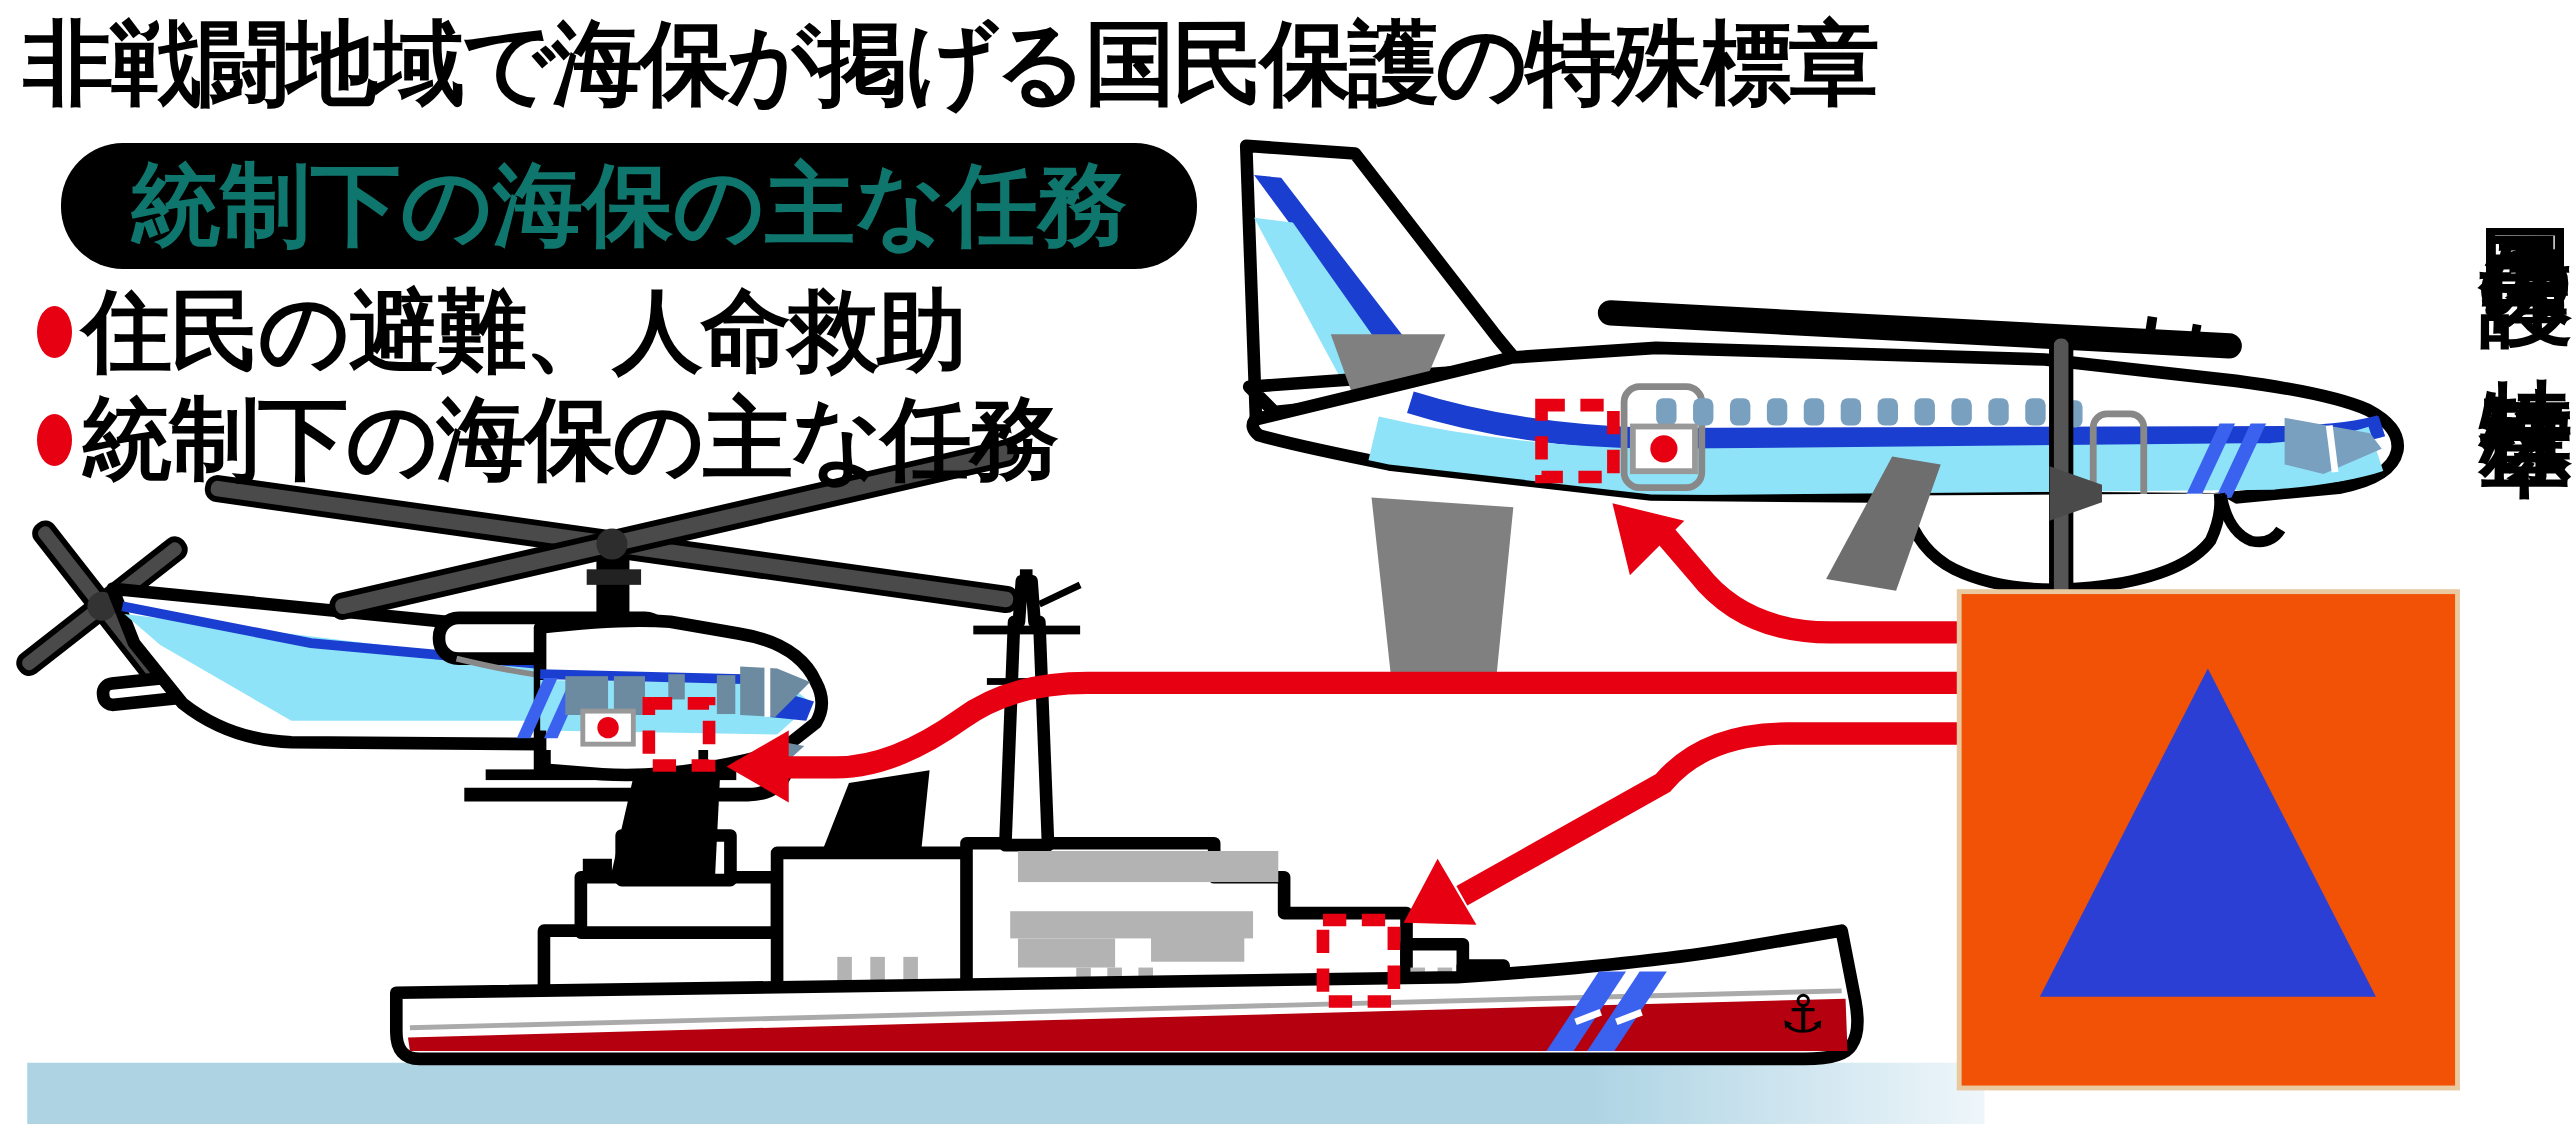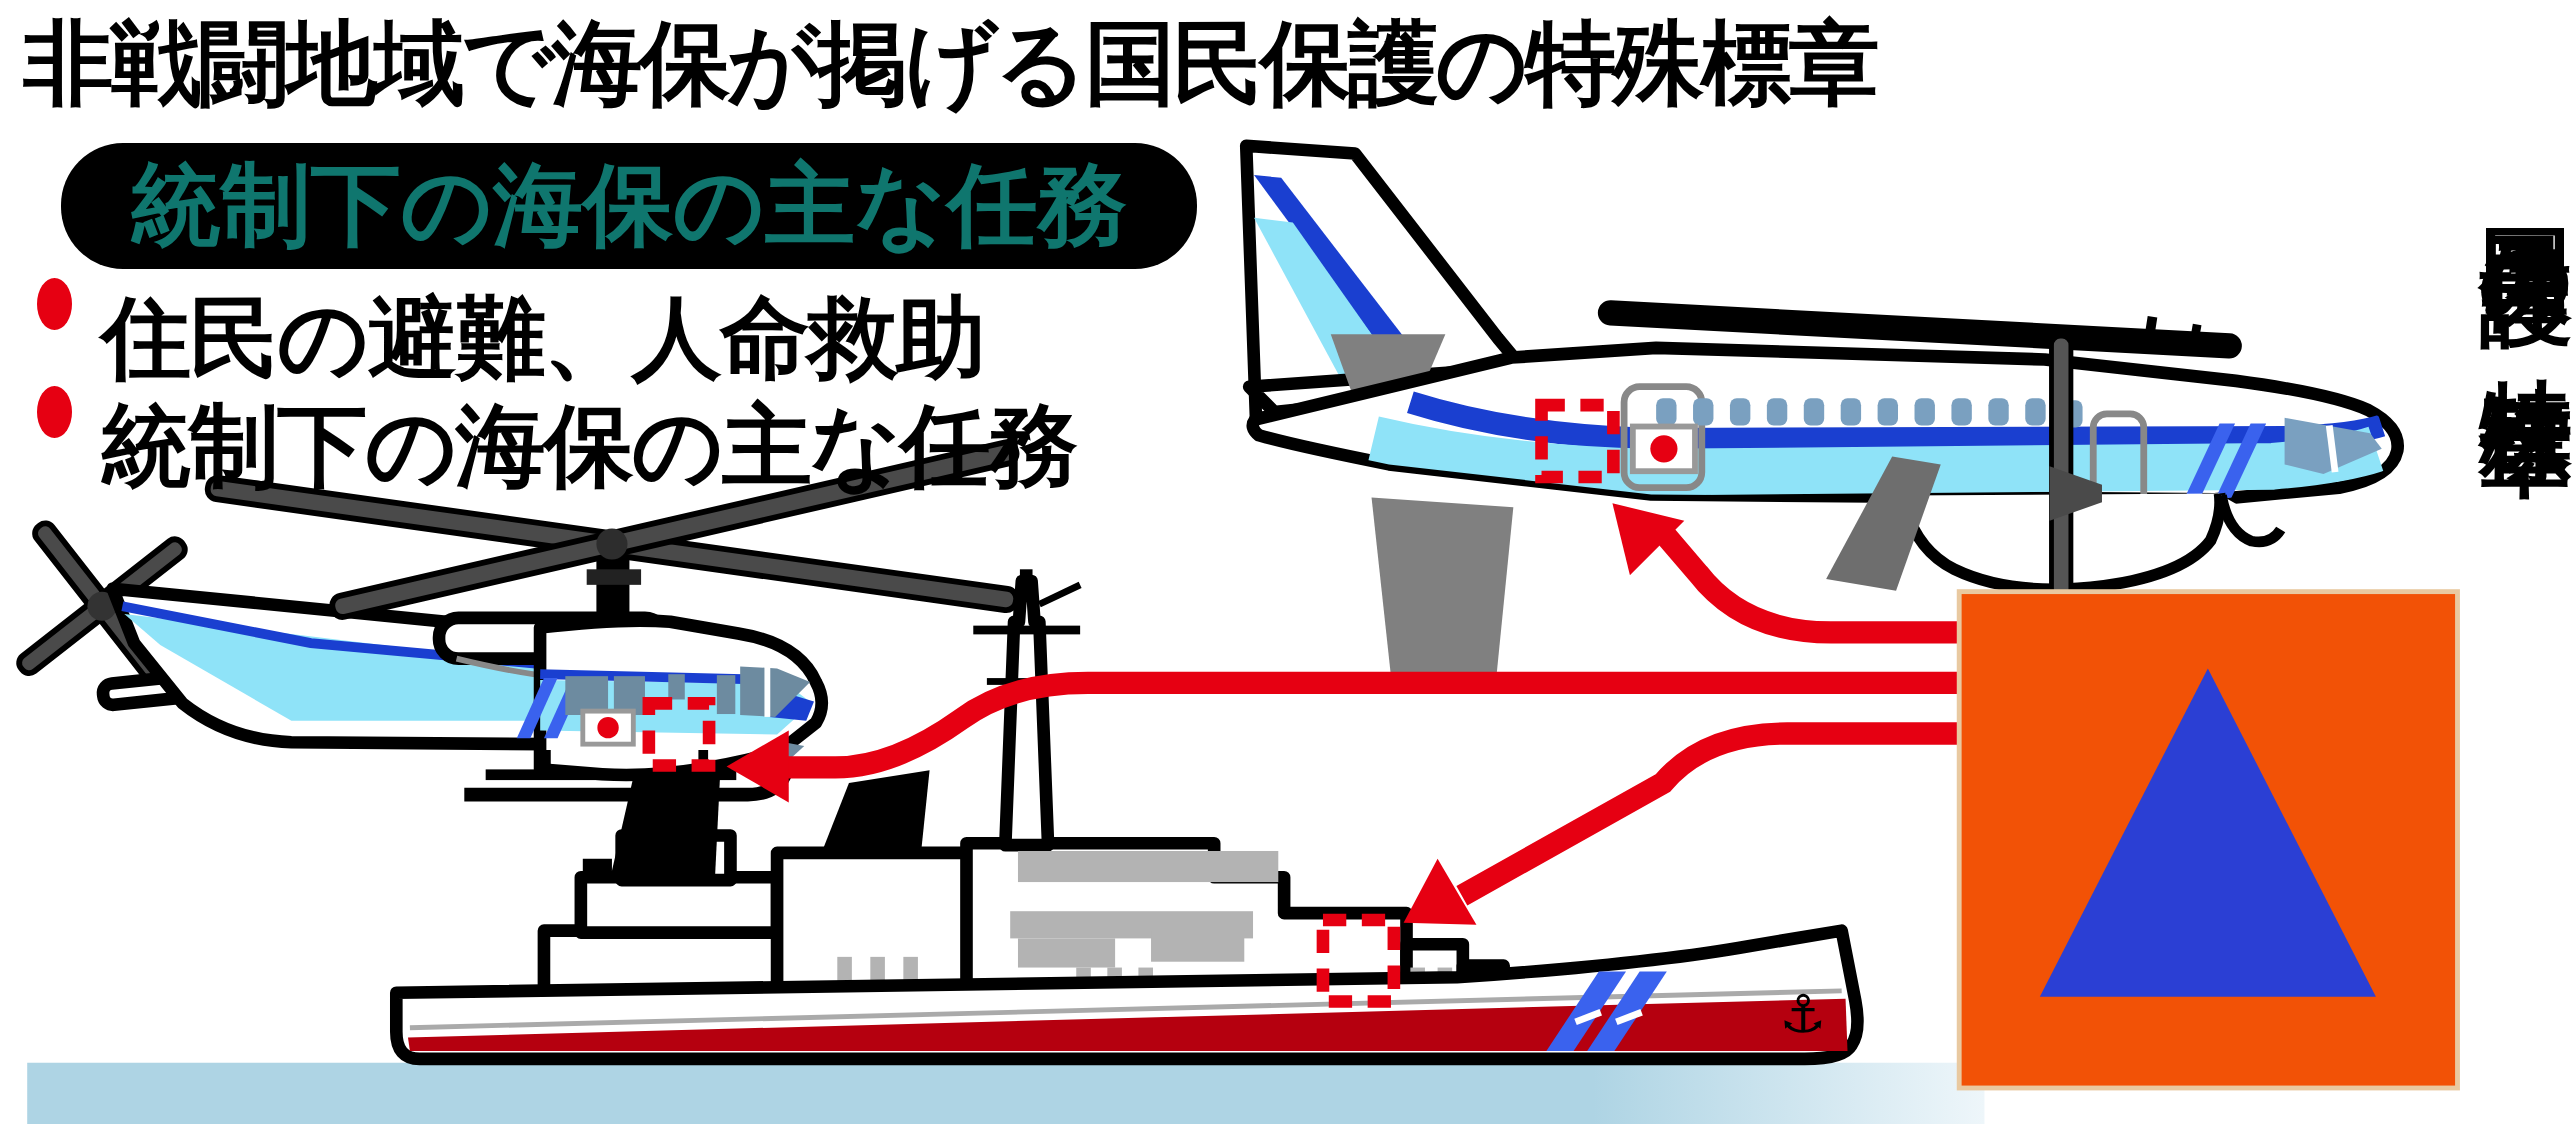--- a/index.html
+++ b/index.html
@@ -19,21 +19,21 @@
   }
   html,body{margin:0;padding:0;background:#fff;}
   #stage{position:relative;width:2576px;height:1125px;background:#ffffff;overflow:hidden;
          font-family:"Liberation Sans","DejaVu Sans",sans-serif;color:#000;}
   .headline{position:absolute;left:23px;top:1.9px;font-size:92px;font-weight:900;
             letter-spacing:-2.9px;white-space:nowrap;transform:scaleX(.985);transform-origin:left top;}
   .tasks-header{position:absolute;left:61px;top:143px;width:1136px;height:126px;background:#000;
             border-radius:62px;color:#0f766e;display:flex;align-items:center;justify-content:center;
             font-size:90px;font-weight:900;letter-spacing:0px;white-space:nowrap;}
   .bullets{position:absolute;left:37px;top:278px;margin:0;padding:0;list-style:none;}
-  .bullets li{height:108px;display:flex;gap:29px;}
+  .bullets li{height:108px;display:flex;align-items:center;gap:10px;}
   .dot{width:35px;height:52px;border-radius:50%;background:var(--accent_red);flex:0 0 auto;}
   .bullet-text{font-size:90px;font-weight:900;letter-spacing:-1.9px;white-space:nowrap;}
   .vertical-label{position:absolute;left:2465px;top:155px;height:971px;writing-mode:vertical-rl;
             text-orientation:upright;font-size:92px;font-weight:900;letter-spacing:8.7px;white-space:nowrap;}
   svg{position:absolute;left:0;top:0;}
   .outl{fill:#fff;stroke:#000;stroke-width:13;stroke-linejoin:round;}
   .red{fill:var(--accent_red);}
   .redline{stroke:var(--accent_red);stroke-width:23;fill:none;}
   .dashbox{fill:none;stroke:var(--accent_red);stroke-width:13;stroke-dasharray:24 16;}
   .cyan{fill:var(--stripe_cyan);}

